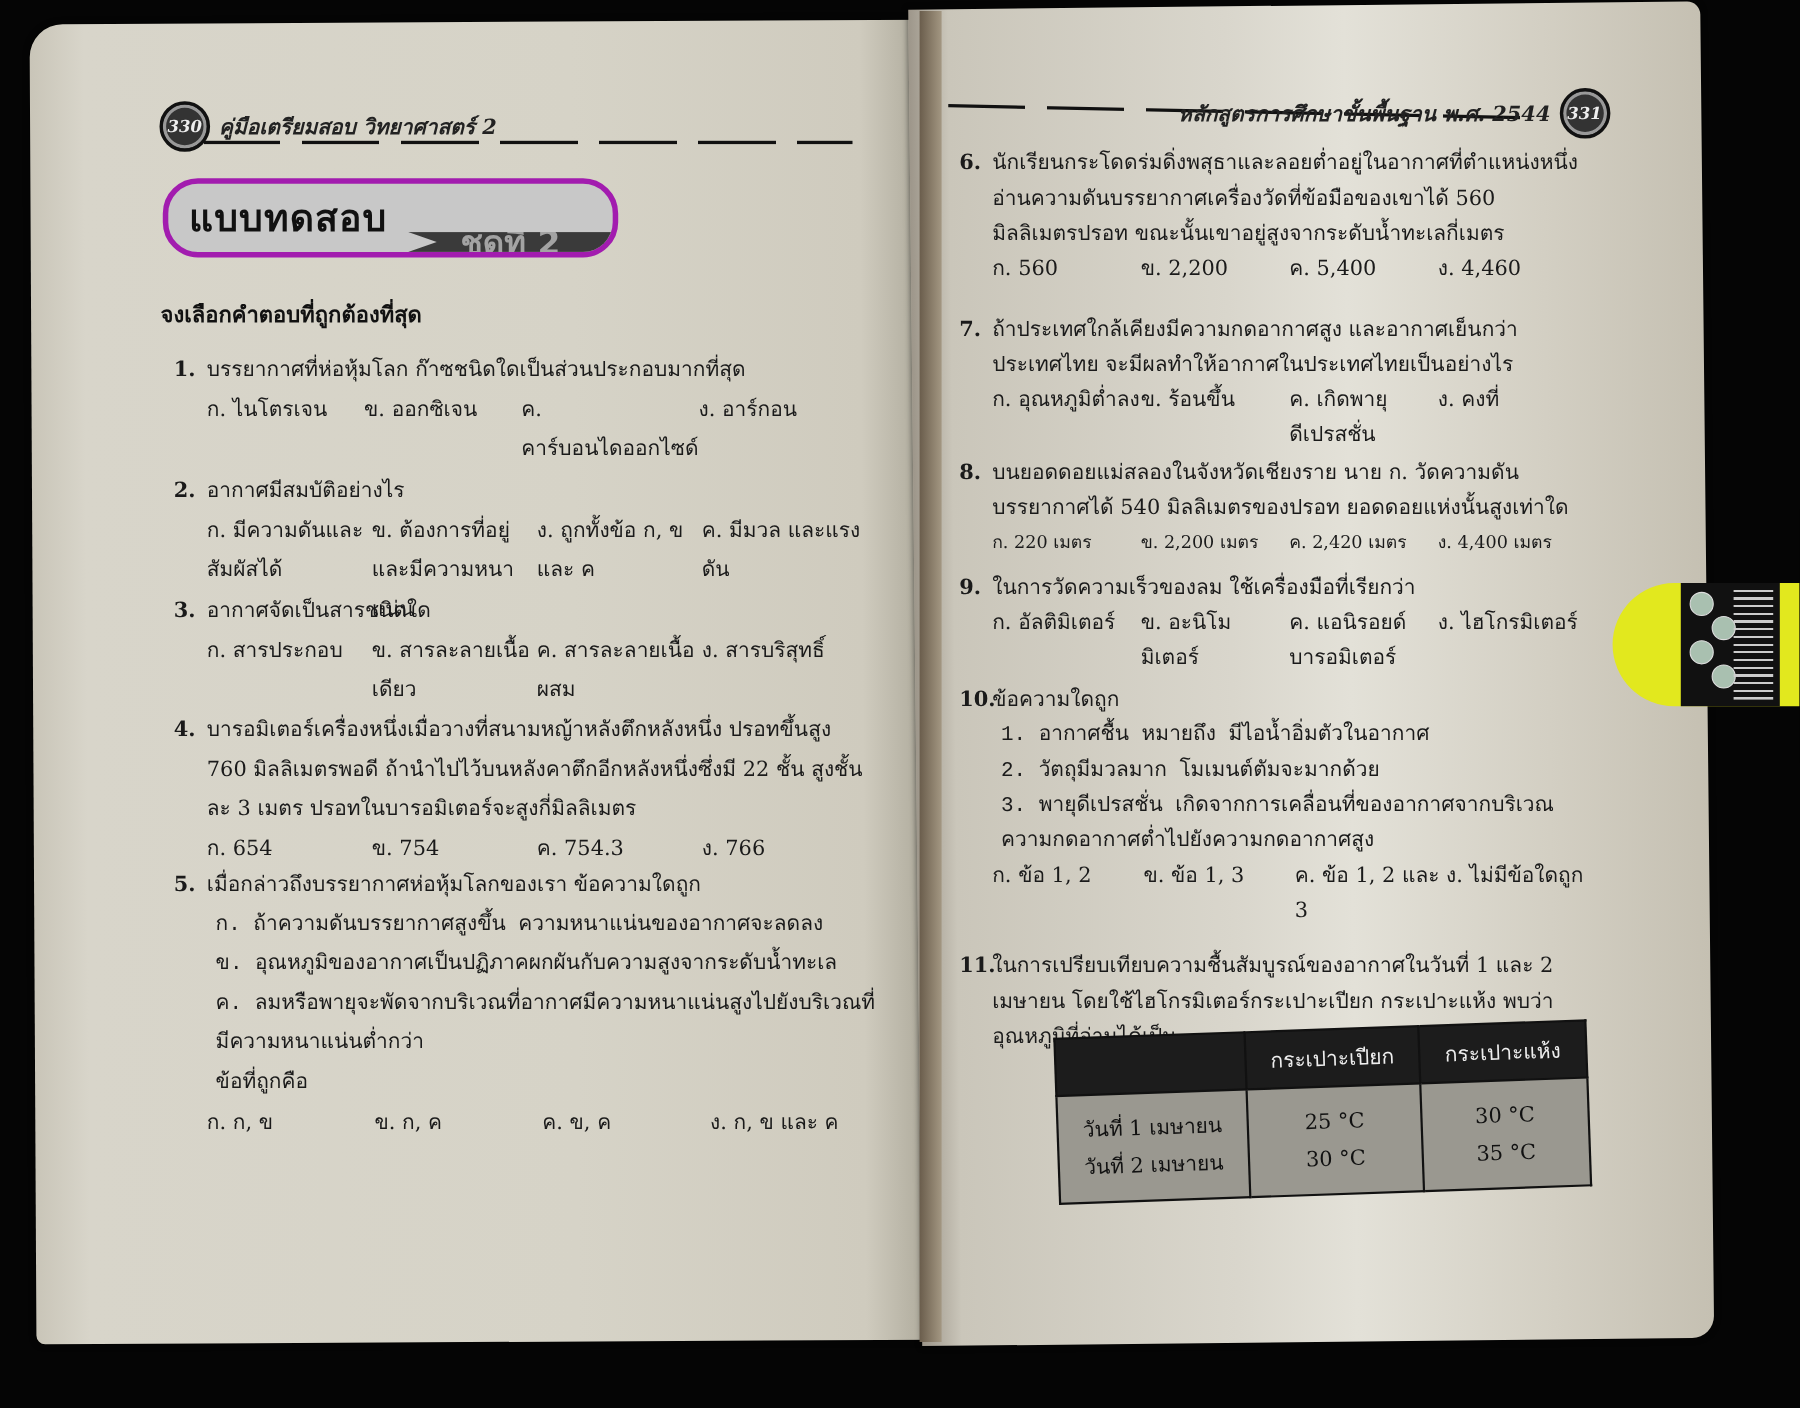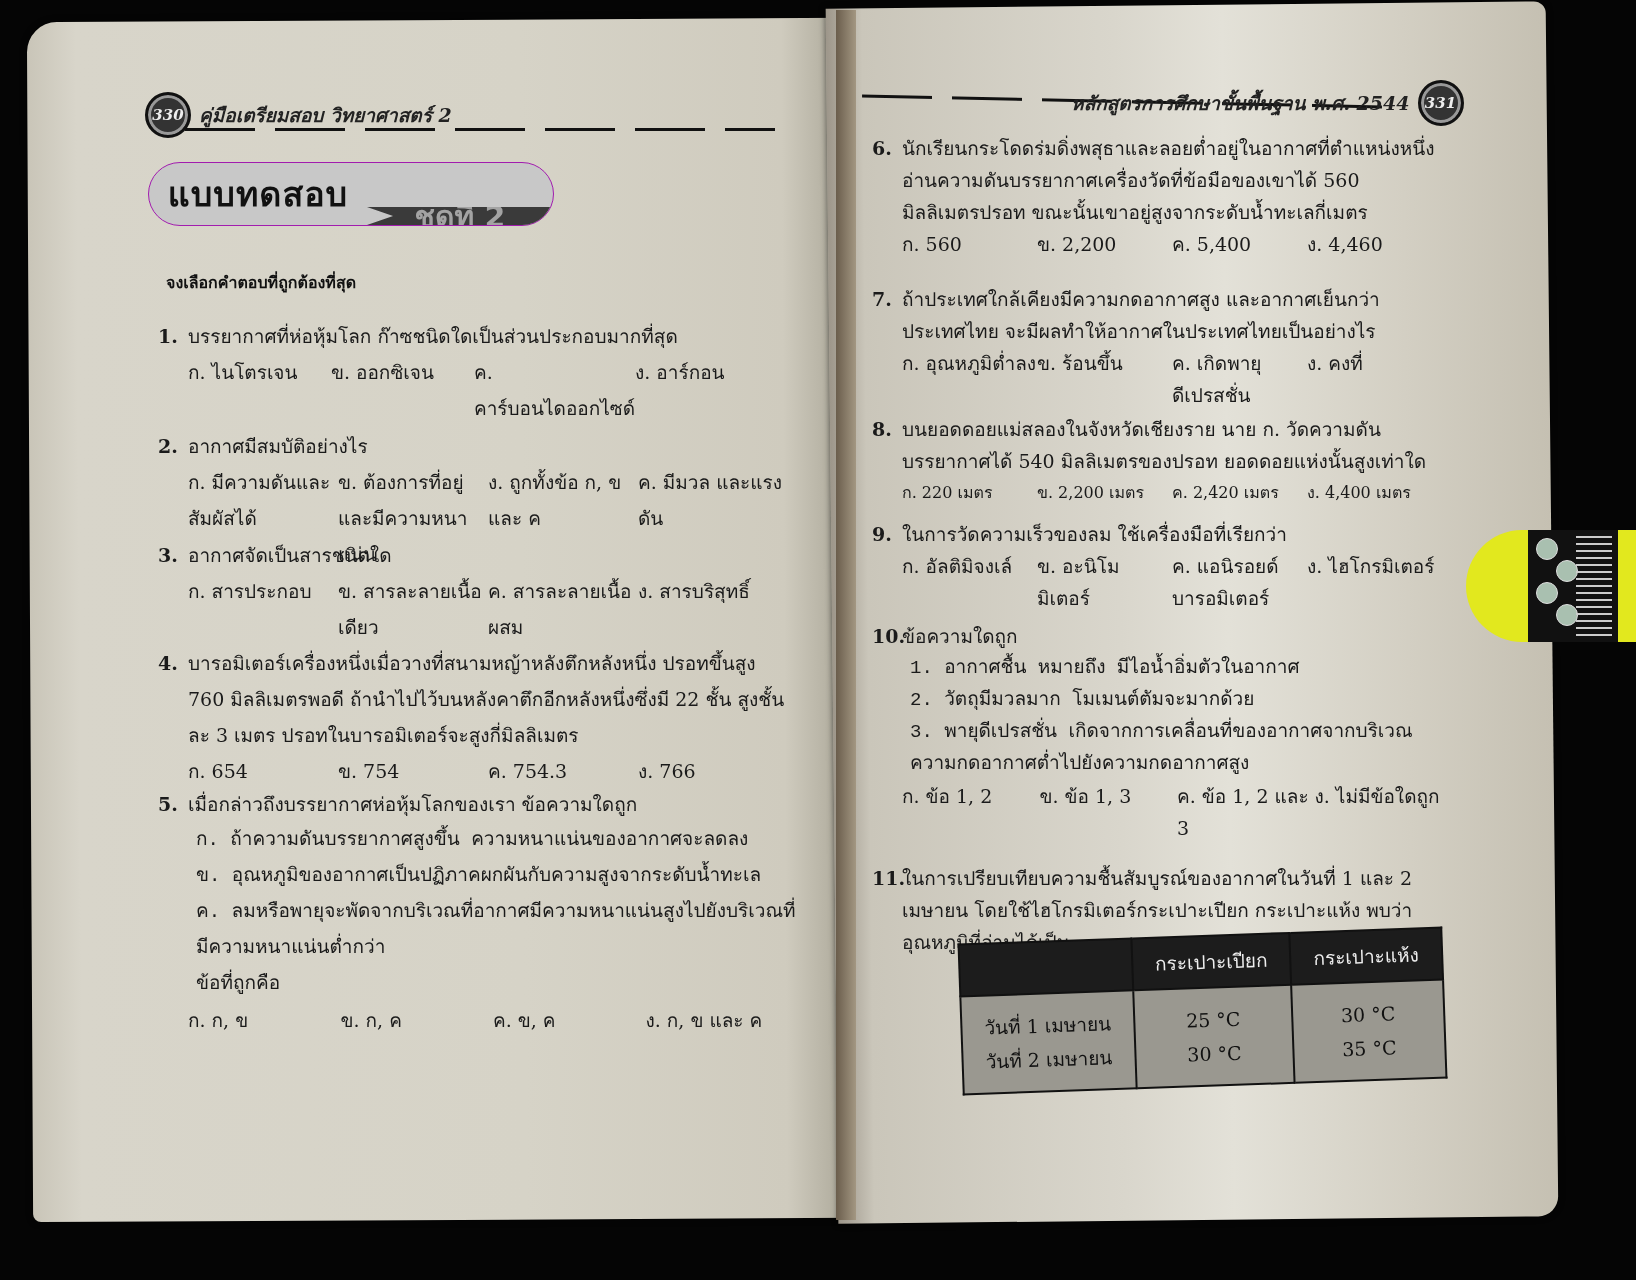--- a/index.html
+++ b/index.html
@@ -4,24 +4,24 @@
 <style>
   html,body{margin:0;padding:0;}
   body{width:1636px;height:1280px;background:#050505;position:relative;overflow:hidden;font-family:"DejaVu Serif",serif;}
   .page{position:absolute;box-shadow:0 0 6px rgba(0,0,0,.6);}
   .page-left{left:30px;top:20px;width:820px;height:1200px;background:linear-gradient(90deg,#c9c5b8 0%,#d8d5ca 6%,#d6d3c7 60%,#cfcbbe 92%,#a9a596 100%);border-radius:30px 0 0 8px;transform:rotate(-0.3deg);}
   .page-right{left:832px;top:5px;width:720px;height:1215px;background:linear-gradient(90deg,#9d968a 0%,#cac6ba 5%,#d9d6cc 40%,#e3e1d8 55%,#d3cfc3 80%,#c5c0b2 100%);border-radius:0 12px 20px 0;transform:rotate(-0.6deg);}
   .spine{position:absolute;left:836px;top:10px;width:20px;height:1210px;background:linear-gradient(90deg,#6a5d4c,#a39782);}
   .header{position:absolute;display:flex;align-items:center;gap:8px;font-style:italic;font-weight:bold;font-size:19px;color:#222;}
   .pagenum{width:40px;height:40px;border-radius:50%;background:#333;border:3px solid #111;box-shadow:inset 0 0 0 3px #999;color:#eee;font-size:15px;font-style:italic;display:flex;align-items:center;justify-content:center;}
   .rule{position:absolute;height:3px;background:repeating-linear-gradient(90deg,#111 0 70px,transparent 70px 90px);}
-  .banner{position:absolute;left:148px;top:162px;width:404px;height:62px;border:1px solid #a21caf;border-radius:32px;background:#c8c8c8;display:flex;overflow:hidden;}
+  .banner{position:absolute;left:148px;top:162px;width:404px;height:62px;border:5px solid #a21caf;border-radius:32px;background:#c8c8c8;display:flex;overflow:hidden;}
   .banner .left{flex:0 0 218px;display:flex;align-items:center;justify-content:center;font-family:"DejaVu Sans",sans-serif;font-weight:bold;font-size:34px;color:#111;letter-spacing:1px;}
   .banner .right{flex:1;background:#3a3a3a;color:#a3a3a3;display:flex;align-items:center;justify-content:center;font-family:"DejaVu Sans",sans-serif;font-weight:bold;font-size:30px;clip-path:polygon(0 0,100% 0,100% 100%,0 100%,14% 50%);margin-top:44px;}
-  .instr{position:absolute;left:166px;top:270px;font-family:"DejaVu Sans",sans-serif;font-weight:bold;font-size:16px;color:#111;}
+  .instr{position:absolute;left:146px;top:270px;font-family:"DejaVu Sans",sans-serif;font-weight:bold;font-size:20px;color:#111;}
   .q{position:absolute;font-size:19px;color:#1a1a1a;line-height:36px;}
   .q .stem{display:flex;}
   .q .num{width:30px;flex:0 0 auto;font-weight:bold;}
   .q .opts{display:grid;grid-template-columns:1fr 1fr 1fr 1fr;padding-left:30px;}
   .q .opts4{display:grid;grid-template-columns:repeat(4,1fr);padding-left:30px;}
   .q .sub{padding-left:38px;font-family:Liberation Mono, monospace;}
   .tbl{position:absolute;left:960px;top:935px;border-collapse:collapse;font-size:19px;transform:rotate(-2deg);}
   .tbl th{background:#1c1c1c;color:#eee;padding:10px 22px;border:2px solid #111;font-weight:normal;}
   .tbl td{background:#9a9890;color:#111;border:2px solid #111;padding:14px 22px;text-align:center;line-height:34px;}
   .clip{position:absolute;left:1466px;top:530px;width:170px;height:112px;background:#e2e81e;border-radius:56px 0 0 56px;}
@@ -162,21 +162,21 @@
     <span>ง. 4,400 เมตร</span>
   </div>
 </div>
 
 <div class="q" style="left:872px;top:518px;width:570px;line-height:32px;">
   <div class="stem">
       <span class="num">9.</span>
       <span>ในการวัดความเร็วของลม ใช้เครื่องมือที่เรียกว่า</span>
     </div>
   <div class="opts">
-    <span>ก. อัลติมิจงเล์</span>
+    <span>ก. อัลติมิเตอร์</span>
     <span>ข. อะนิโมมิเตอร์</span>
     <span>ค. แอนิรอยด์บารอมิเตอร์</span>
     <span>ง. ไฮโกรมิเตอร์</span>
   </div>
 </div>
 
 <div class="q" style="left:872px;top:620px;width:580px;line-height:32px;">
   <div class="stem">
       <span class="num">10.</span>
       <span>ข้อความใดถูก</span>

